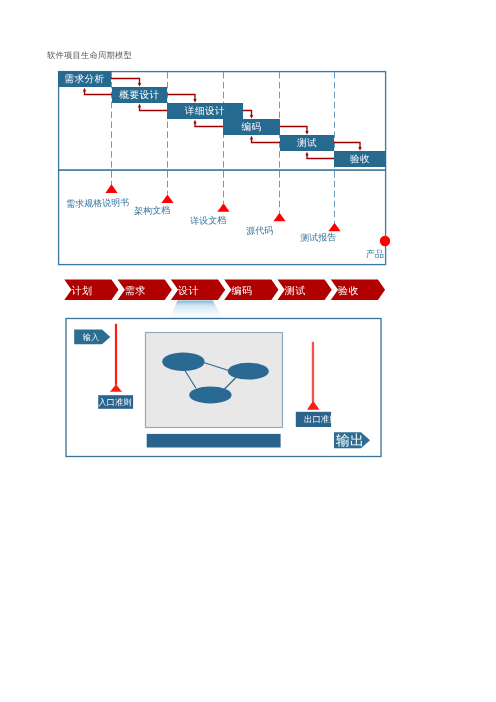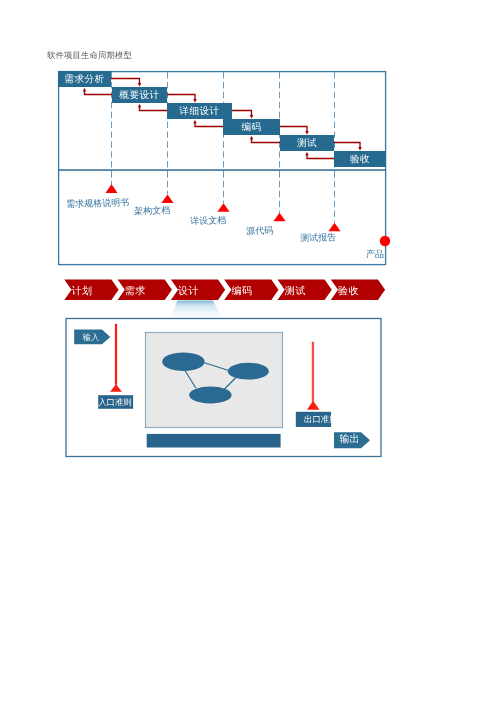--- a/index.html
+++ b/index.html
@@ -10,21 +10,21 @@
   svg#ov{position:absolute;left:0;top:0;width:496px;height:702px;}
   .abs{position:absolute;}
   #doc-title{left:0;top:36px;width:496px;text-align:center;font-family:"Liberation Serif",serif;font-size:9px;color:#636363;letter-spacing:.6px;}
   #sec-title{left:47px;top:51px;font-family:"Liberation Serif",serif;font-size:8.3px;color:#555;letter-spacing:.2px;}
   .stage{position:absolute;background:#266a90;color:#fff;font-size:9.6px;line-height:18px;height:16px;text-align:center;letter-spacing:.5px;white-space:nowrap;}
   .artifact{position:absolute;color:#31709a;font-size:9px;white-space:nowrap;transform-origin:left top;transform:rotate(-1.5deg);}
   #product-label{left:366px;top:248px;color:#31709a;font-size:9px;}
   .chev-label{position:absolute;color:#fff;font-size:10px;height:20.4px;line-height:24.6px;white-space:nowrap;letter-spacing:.5px;}
   .act-lbl{position:absolute;color:#fff;text-align:center;white-space:nowrap;}
   #input-label{left:77px;top:329.5px;width:28px;line-height:15.6px;font-size:8.2px;}
-  #output-label{left:336px;top:432.2px;width:27px;line-height:16.6px;font-size:10px;}
+  #output-label{left:336px;top:432.2px;width:27px;line-height:16.6px;font-size:14px;}
   #entry-label{left:98.2px;top:395.2px;width:22px;line-height:14.2px;font-size:8.4px;}
   #exit-label{left:295.8px;top:411.8px;width:50px;line-height:15.6px;font-size:8.4px;}
   #roles-label{left:146.7px;top:433.9px;width:133.9px;line-height:14.2px;font-size:8.2px;}
 </style>
 </head>
 <body>
 
 <div id="page">
 
   <svg id="ov" viewBox="0 0 496 702" xmlns="http://www.w3.org/2000/svg">
@@ -107,21 +107,21 @@
         <rect x="311.8" y="341.8" width="2.3" height="60" fill="#fd4b47"></rect>
         <path d="M307,409.8 L319.6,409.8 L313.1,400.8 Z" fill="#fc1b10"></path>
       </g>
   </svg>
 
   <div class="abs" id="sec-title">软件项目生命周期模型</div>
 
   <div id="stages">
       <div class="stage" style="left: 58px; top: 70.5px; width: 53px; background: rgb(38, 106, 144);">需求分析</div>
       <div class="stage" style="left: 112px; top: 86.5px; width: 55px; background: rgb(38, 106, 144);">概要设计</div>
-      <div class="stage" style="left: 167px; top: 102.5px; width: 65px; background: rgb(38, 106, 144);">详细设计</div>
+      <div class="stage" style="left: 167px; top: 102.5px; width: 76px; background: rgb(38, 106, 144);">详细设计</div>
       <div class="stage" style="left: 223px; top: 118.5px; width: 57px; background: rgb(38, 106, 144);">编码</div>
       <div class="stage" style="left: 280px; top: 134.5px; width: 54px; background: rgb(38, 106, 144);">测试</div>
       <div class="stage" style="left: 334px; top: 150.5px; width: 52px; background: rgb(38, 106, 144);">验收</div>
     </div>
   <div id="artifact-labels">
       <div class="abs artifact" style="left: 66px; top: 198px;">需求规格说明书</div>
       <div class="abs artifact" style="left: 134px; top: 204.5px;">架构文档</div>
       <div class="abs artifact" style="left: 190px; top: 214.5px;">详设文档</div>
       <div class="abs artifact" style="left: 246px; top: 225px;">源代码</div>
       <div class="abs artifact" style="left: 299.5px; top: 231.5px;">测试报告</div>

